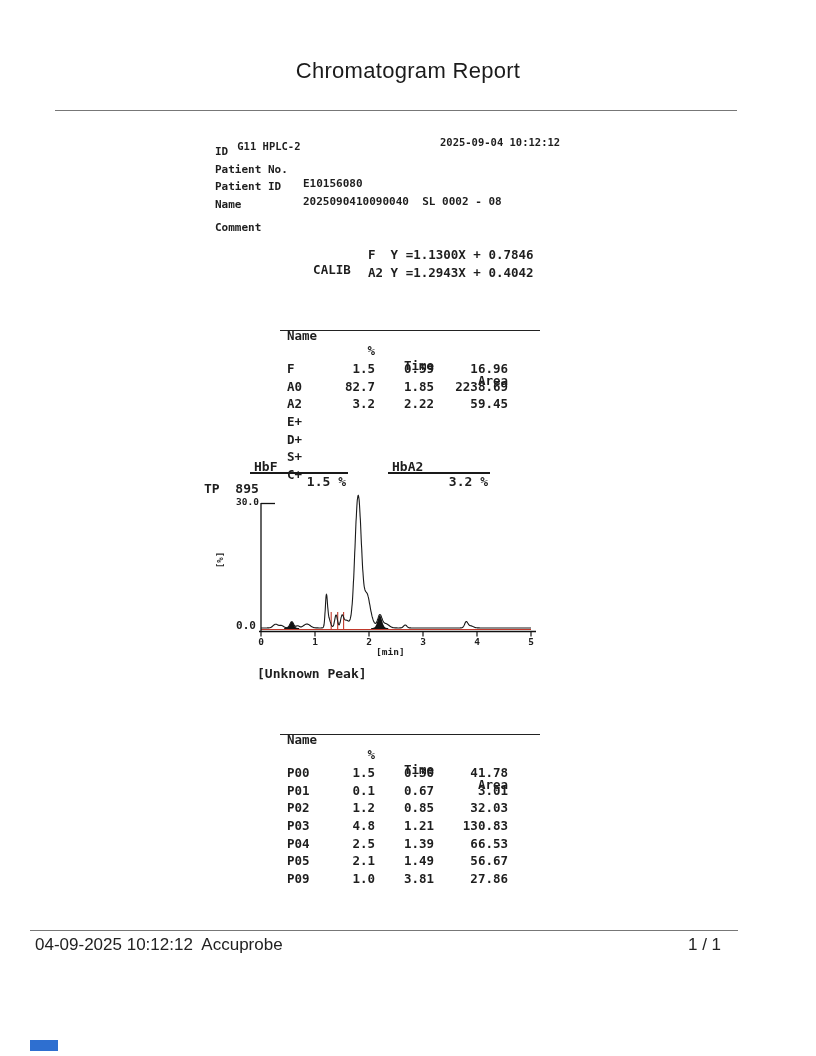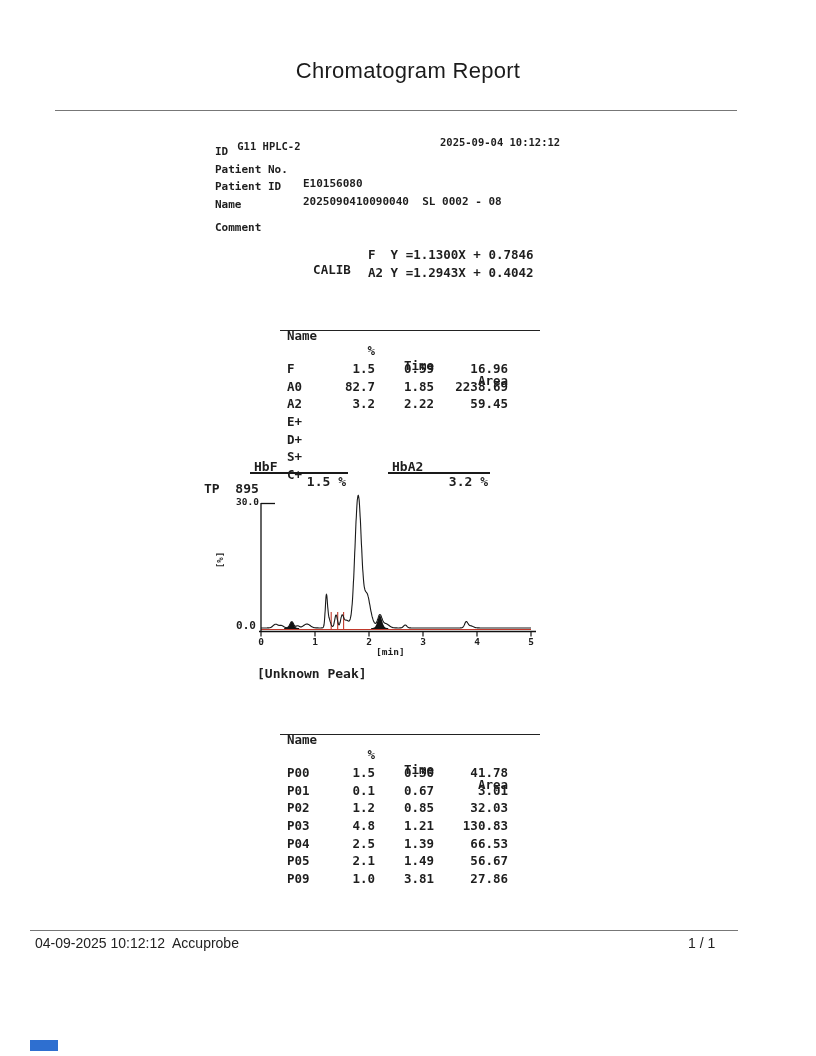--- a/index.html
+++ b/index.html
@@ -37,21 +37,21 @@
   .chart{position:absolute;left:198px;top:483px;width:345px;height:175px;}
   .chart svg{position:absolute;left:0;top:0;}
   .tp{position:absolute;left:6px;top:-2px;font-size:13px;}
   .ymax{position:absolute;left:29px;top:13px;width:32px;text-align:right;font-size:9.5px;}
   .ymin{position:absolute;left:35px;top:136px;width:26px;text-align:center;font-size:11px;}
   .yunit{position:absolute;left:14px;top:72px;font-size:9px;transform:rotate(90deg);}
   .xunit{position:absolute;left:178px;top:163px;width:40px;font-size:9.5px;}
   .xtick{position:absolute;top:153px;width:20px;text-align:center;font-size:9.5px;}
   .unk-title{position:absolute;left:257px;top:666px;font-size:13px;}
   .footline{position:absolute;top:935px;font-family:"Liberation Sans",sans-serif;
-            font-size:14px;color:#222;white-space:pre;}
+            font-size:17px;color:#222;white-space:pre;}
   .foot-left{left:35px;}
   .foot-page{left:688px;}
   .addr{position:absolute;left:420px;top:953px;font-family:"Liberation Sans",sans-serif;
         font-size:11.5px;color:#222;line-height:15.5px;}
   .bluebar{position:absolute;left:30px;top:1040px;width:28px;height:11px;}
 </style>
 </head>
 <body>
 
 <div class="page">

